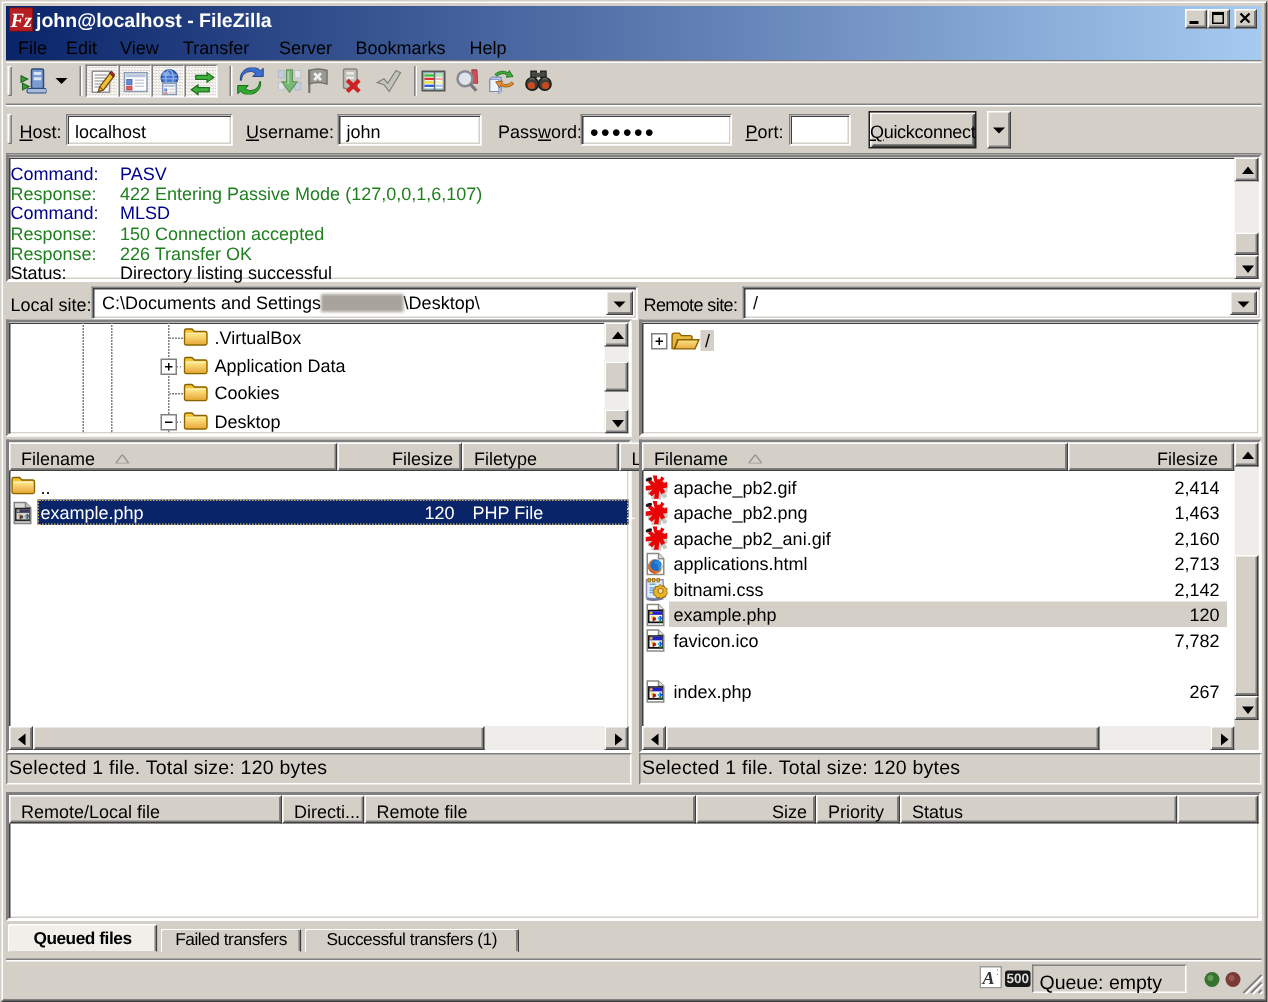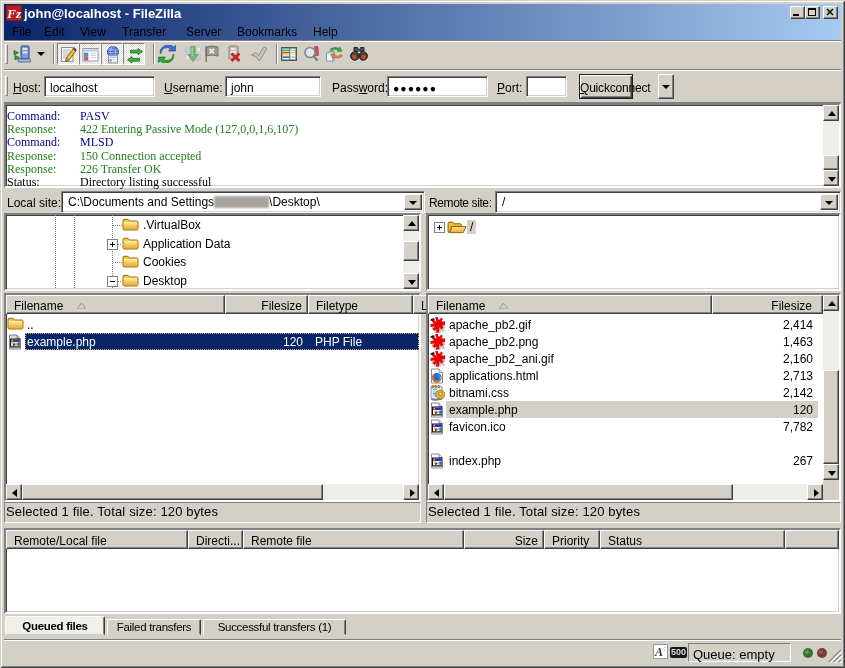--- a/index.html
+++ b/index.html
@@ -30,21 +30,21 @@
 .field { position:absolute; top:6px; height:21px; background:#fff;
   border:1px solid; border-color:#808080 #fff #fff #808080;
   box-shadow:inset 1px 1px 0 #404040, inset -1px -1px 0 #d4d0c8;
   padding:4px 3px 0 5px; }
 u { text-decoration:underline; }
 .btn3d { position:absolute; background:#d4d0c8; border:1px solid; border-color:#fff #404040 #404040 #fff;
   box-shadow:inset -1px -1px 0 #808080, inset 1px 1px 0 #d4d0c8; }
 .log { position:absolute; left:4px; top:103px; right:4px; height:85px; background:#fff;
   border:2px solid; border-color:#808080 #fff #fff #808080;
   box-shadow:inset 1px 1px 0 #404040, inset -1px -1px 0 #d4d0c8; }
-.log .line { position:absolute; left:1px; white-space:pre;font-family:Liberation Serif, serif; }
+.log .line { position:absolute; left:1px; white-space:pre; }
 .log .line span { position:absolute; left:73px; top:0; }
 .cmd { color:#00008b; }
 .resp { color:#1f7f1f; }
 .stat { color:#000; }
 .sb-btn { position:absolute; background:#d4d0c8; border:1px solid; border-color:#fff #404040 #404040 #fff;
   box-shadow:inset -1px -1px 0 #808080, inset 1px 1px 0 #d4d0c8; }
 .sb-track { background:#efedea; }
 .sb-thumb { position:absolute; background:#d4d0c8; border:1px solid; border-color:#fff #404040 #404040 #fff;
   box-shadow:inset -1px -1px 0 #808080, inset 1px 1px 0 #d4d0c8; }
 .arrow { position:absolute; width:0; height:0; }
@@ -304,21 +304,21 @@
 <div class="qcbar">
   <div class="grip" style="left:1px; top:6px; height:20px;"></div>
   <span class="lbl" style="left:9px;"><u>H</u>ost:</span>
   <div class="field" style="left:40px; width:111px;">localhost</div>
   <span class="lbl" style="left:160px;"><u>U</u>sername:</span>
   <div class="field" style="left:221px; width:96px;">john</div>
   <span class="lbl" style="left:328px;">Pass<u>w</u>ord:</span>
   <div class="field" style="left:383px; width:101px; font-size:10.5px; letter-spacing:1px; padding-top:5px;">●●●●●●</div>
   <span class="lbl" style="left:493px;"><u>P</u>ort:</span>
   <div class="field" style="left:522px; width:41px;"></div>
-  <div style="position:absolute; left:575px; top:4px; width:54px; height:25px; text-align:center; padding-top:6px; background:#d4d0c8; border:1px solid #24201c; box-shadow:inset 1px 1px 0 #fff, inset -1px -1px 0 #404040, inset 2px 2px 0 #d4d0c8, inset -2px -2px 0 #808080; letter-spacing:-0.2px;"><u>Q</u>uickconnect</div>
+  <div style="position:absolute; left:575px; top:4px; width:72px; height:25px; text-align:center; padding-top:6px; background:#d4d0c8; border:1px solid #24201c; box-shadow:inset 1px 1px 0 #fff, inset -1px -1px 0 #404040, inset 2px 2px 0 #d4d0c8, inset -2px -2px 0 #808080; letter-spacing:-0.2px;"><u>Q</u>uickconnect</div>
   <div class="btn3d" style="left:654px; top:4px; width:16px; height:25px;">
     <div class="arrow" style="left:3px; top:10px; border-left:4px solid transparent; border-right:4px solid transparent; border-top:4px solid #000;"></div>
   </div>
 </div>
 
 <div class="hline" style="top:102px; background:#808080;"></div>
 
 <div class="log">
   <div class="line cmd" style="top:4px;">Command:<span>PASV</span></div>
   <div class="line resp" style="top:17px;">Response:<span>422 Entering Passive Mode (127,0,0,1,6,107)</span></div>

